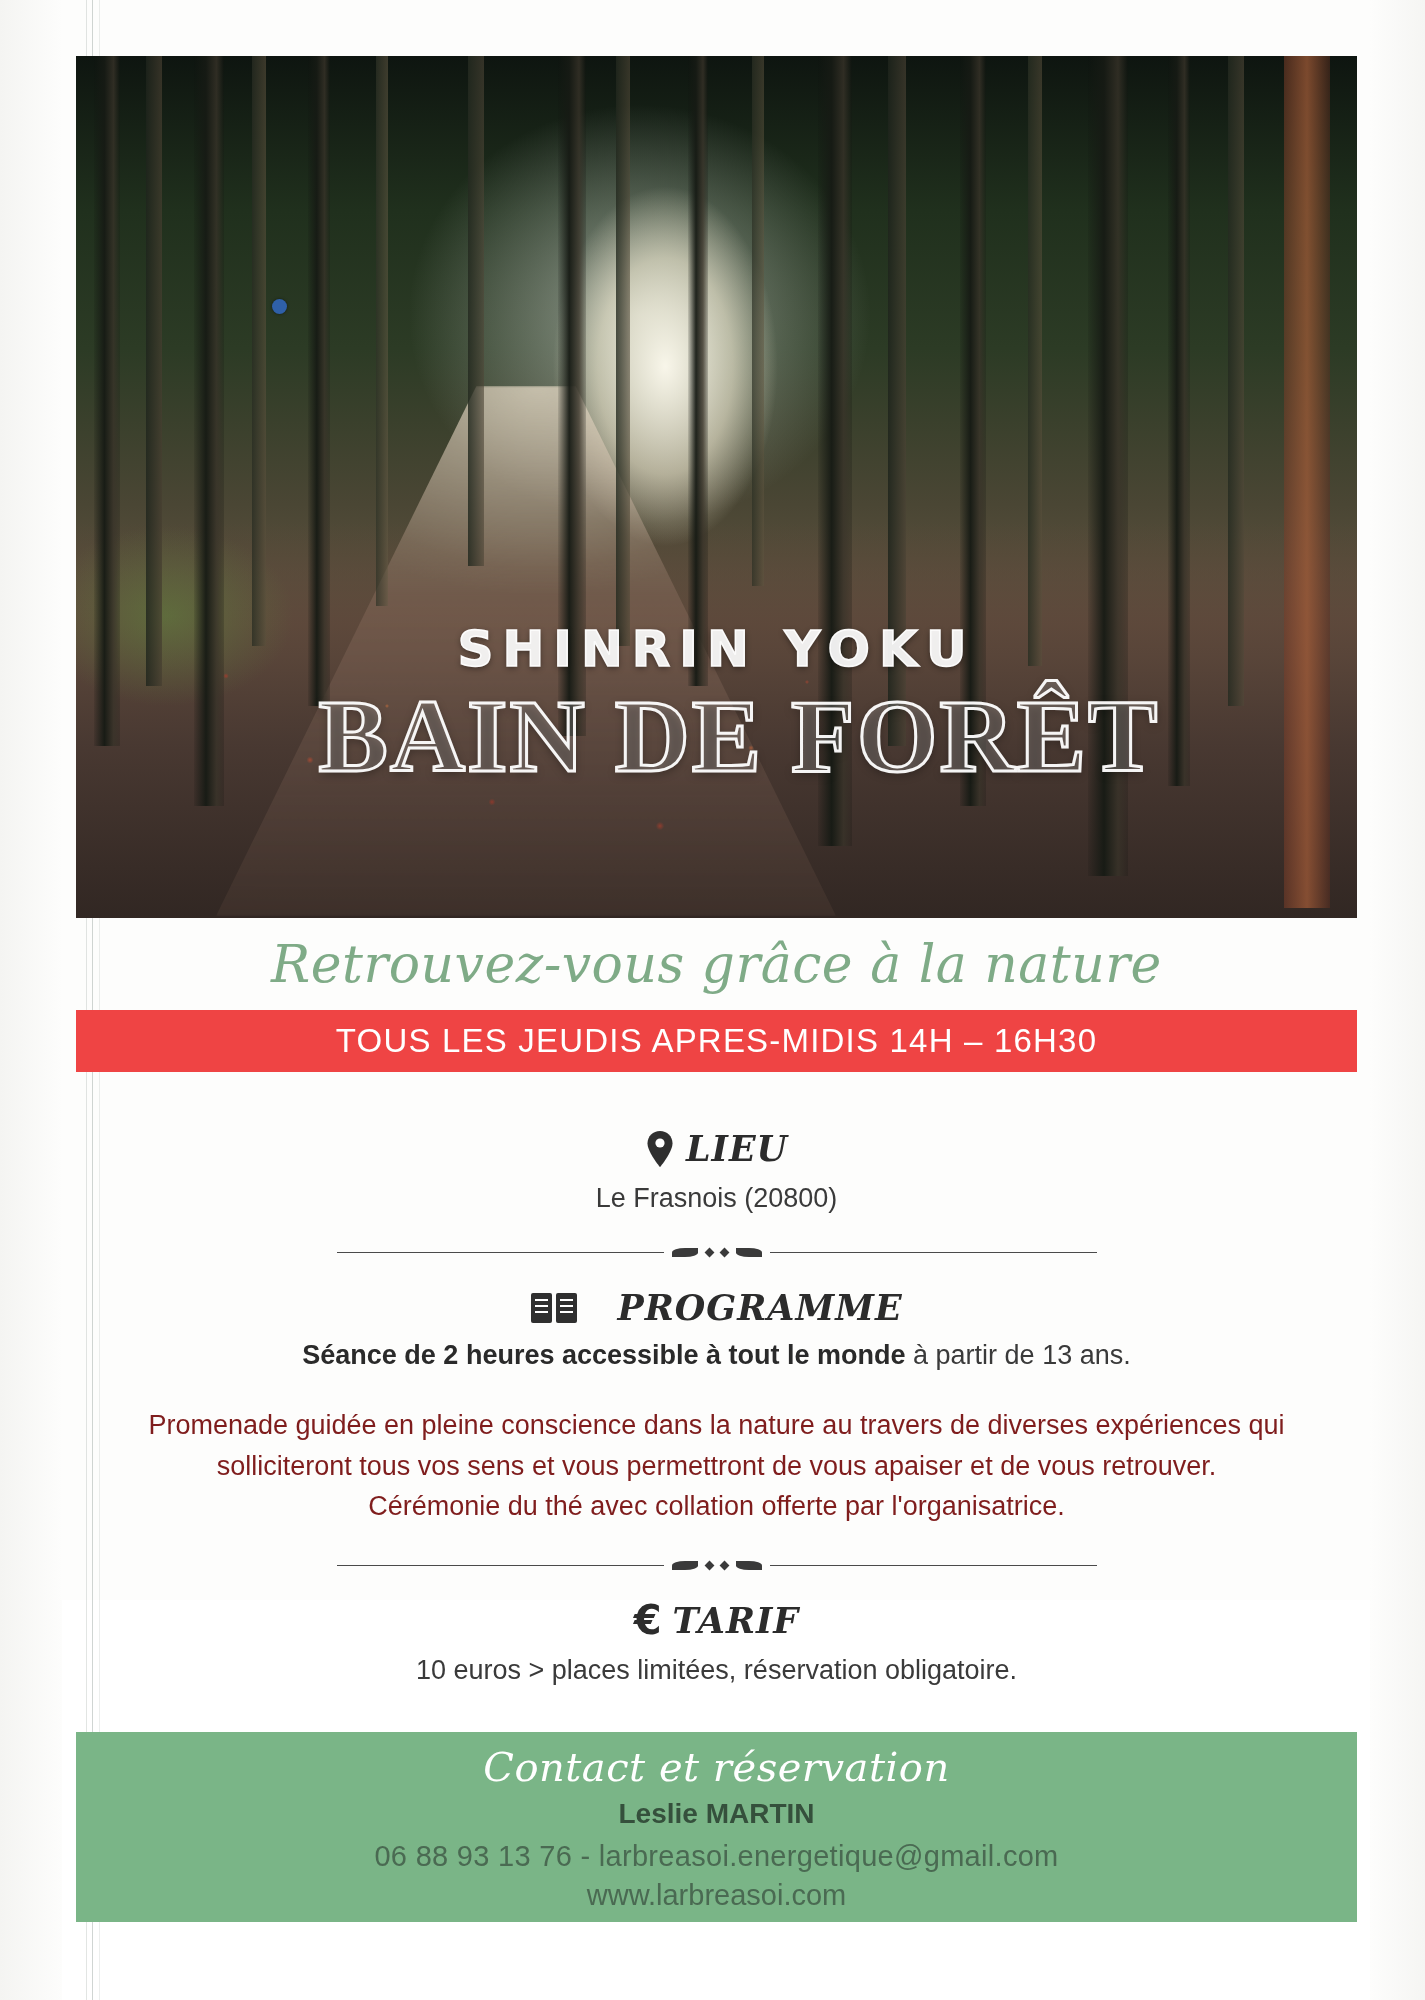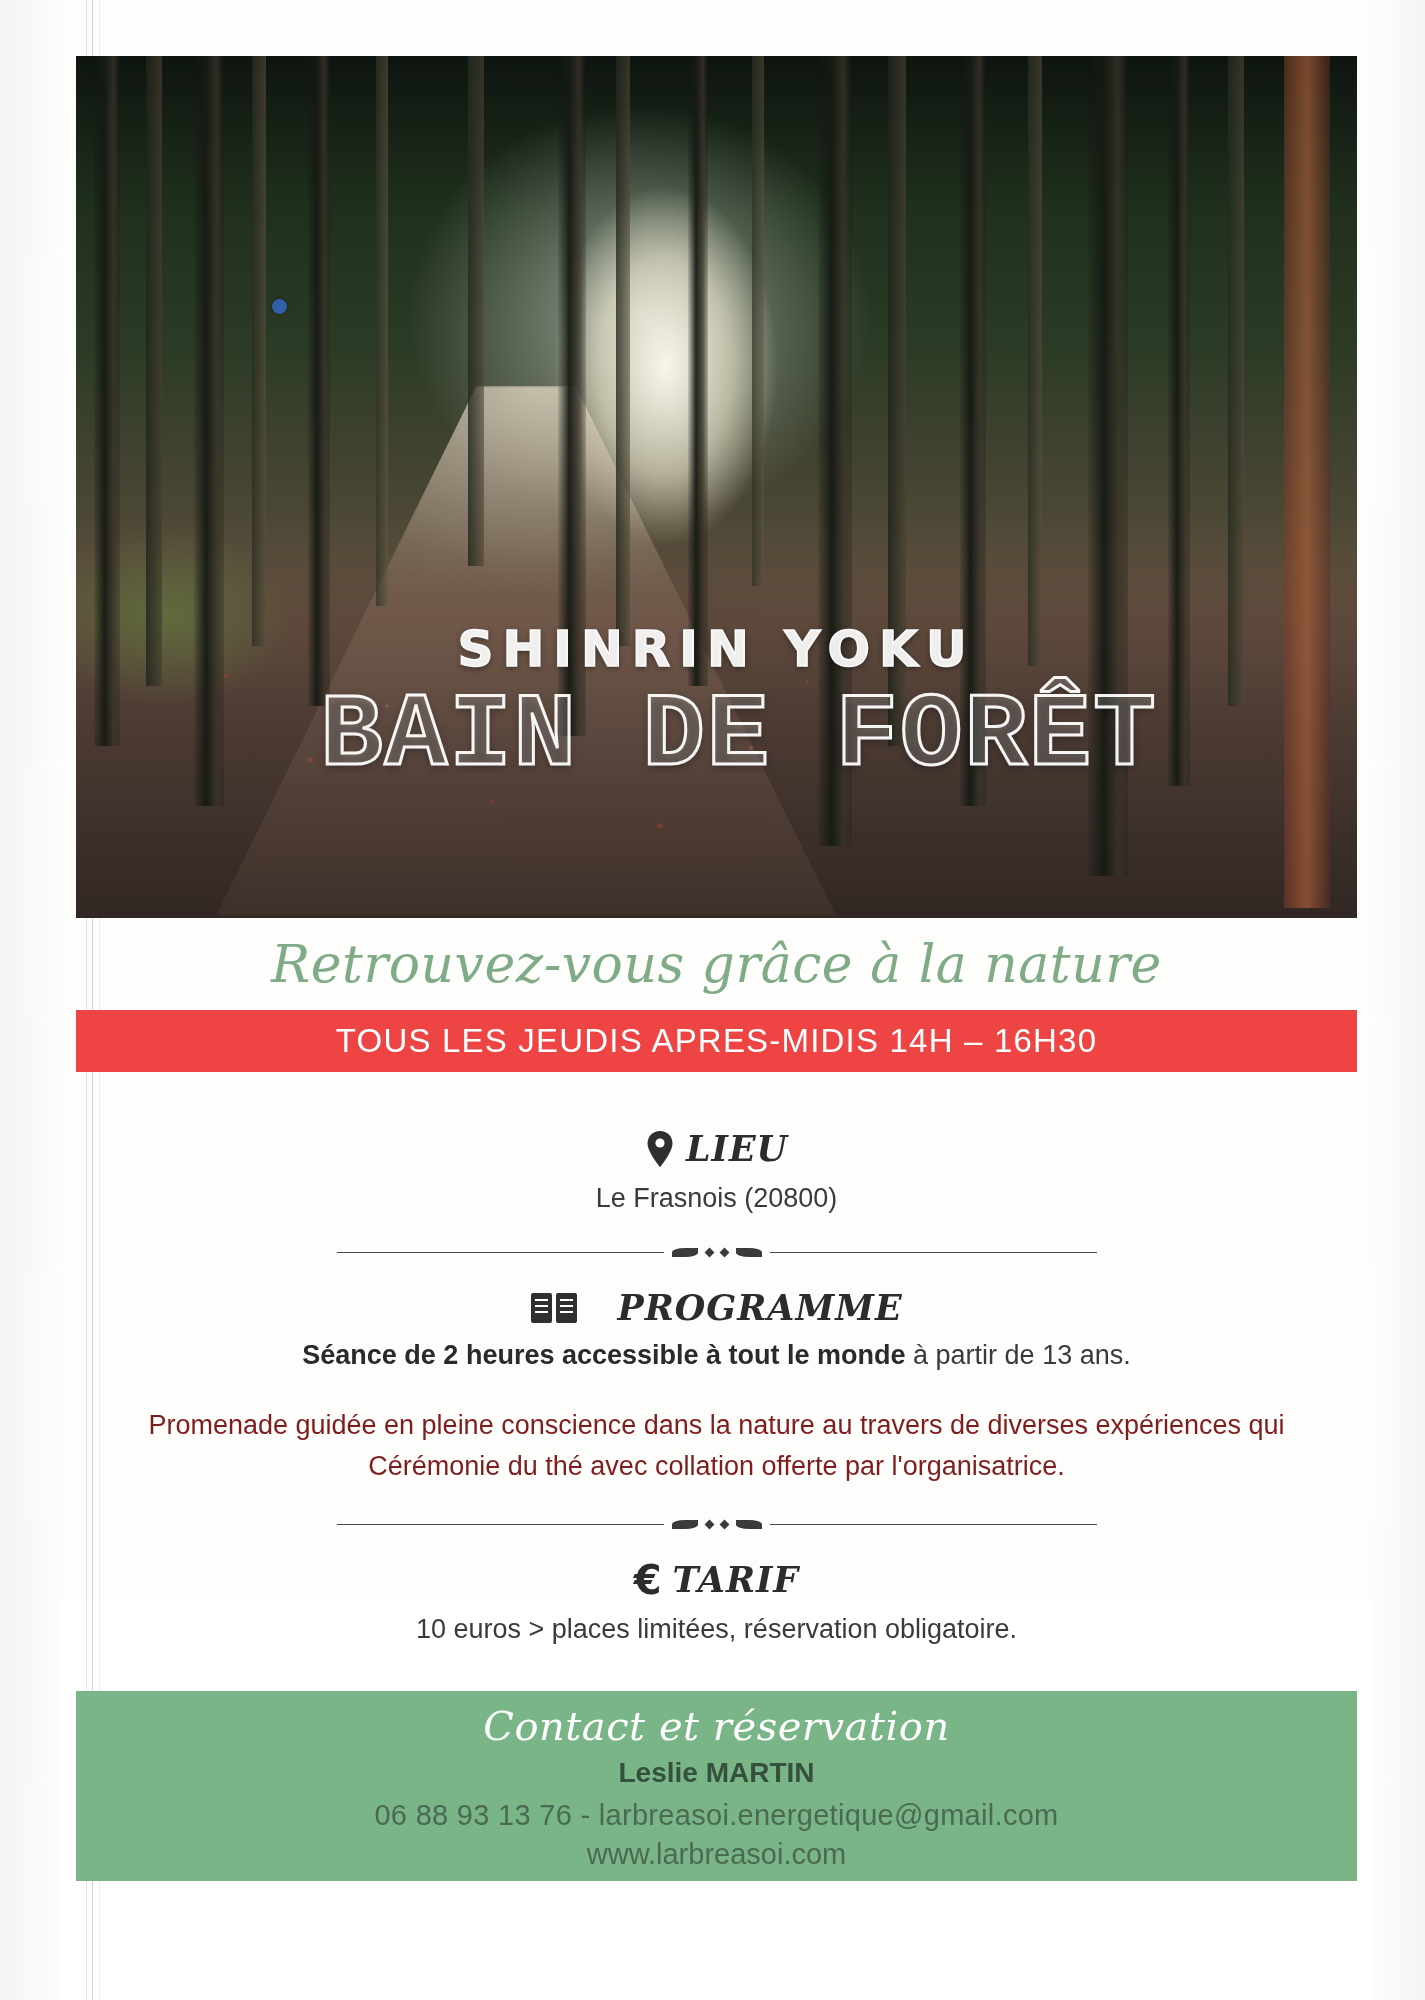--- a/index.html
+++ b/index.html
@@ -164,21 +164,21 @@
     font-family: "DejaVu Sans", sans-serif;
     font-size: 50px;
     letter-spacing: 9px;
     font-weight: 700;
     color: rgba(255,255,255,0.92);
     -webkit-text-stroke: 1.5px rgba(255,255,255,0.95);
     text-shadow: 0 2px 6px rgba(0,0,0,0.45);
     margin-bottom: 6px;
   }
   .hero-main {
-    font-family: Liberation Mono, monospace;
+    font-family: Liberation Serif, serif;
     font-size: 104px;
     line-height: 1.0;
     font-weight: 700;
     letter-spacing: 2px;
     color: rgba(255,255,255,0.18);
     -webkit-text-stroke: 3px rgba(255,255,255,0.95);
     text-shadow: 0 3px 10px rgba(0,0,0,0.35);
     margin-left: 45px;
   }
 
@@ -406,20 +406,21 @@
             </g>
           </svg>
         </span>
         <span class="section-title" style="margin-left:28px">PROGRAMME</span>
       </div>
       <div class="prog-lead">
         <b>Séance de 2 heures accessible à tout le monde</b><span> à partir de 13 ans.</span>
       </div>
       <div class="prog-text">
         <div>Promenade guidée en pleine conscience dans la nature au travers de diverses expériences qui</div>
+        <div>solliciteront tous vos sens et vous permettront de vous apaiser et de vous retrouver.</div>
         <div>Cérémonie du thé avec collation offerte par l'organisatrice.</div>
       </div>
 
       <div class="divider">
         <span class="line"></span>
         <span class="leaf"></span>
         <span class="dot"></span>
         <span class="dot"></span>
         <span class="leaf flip"></span>
         <span class="line"></span>

